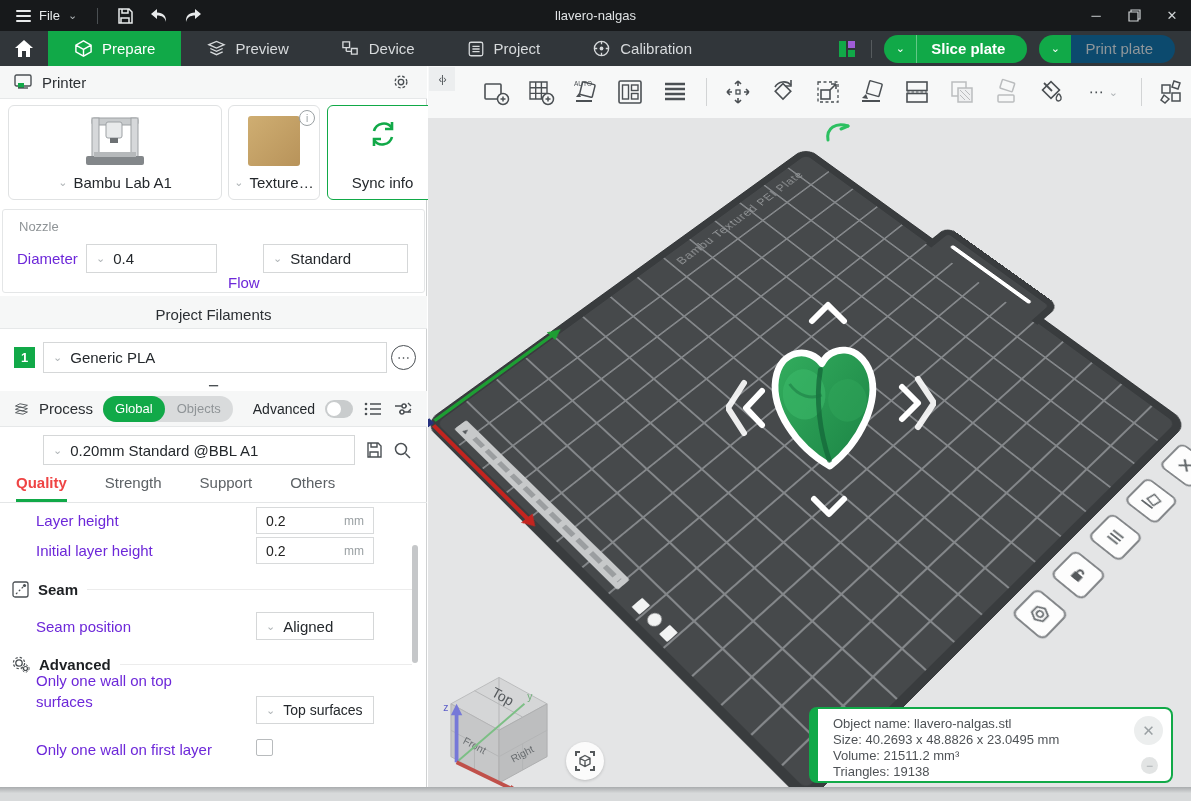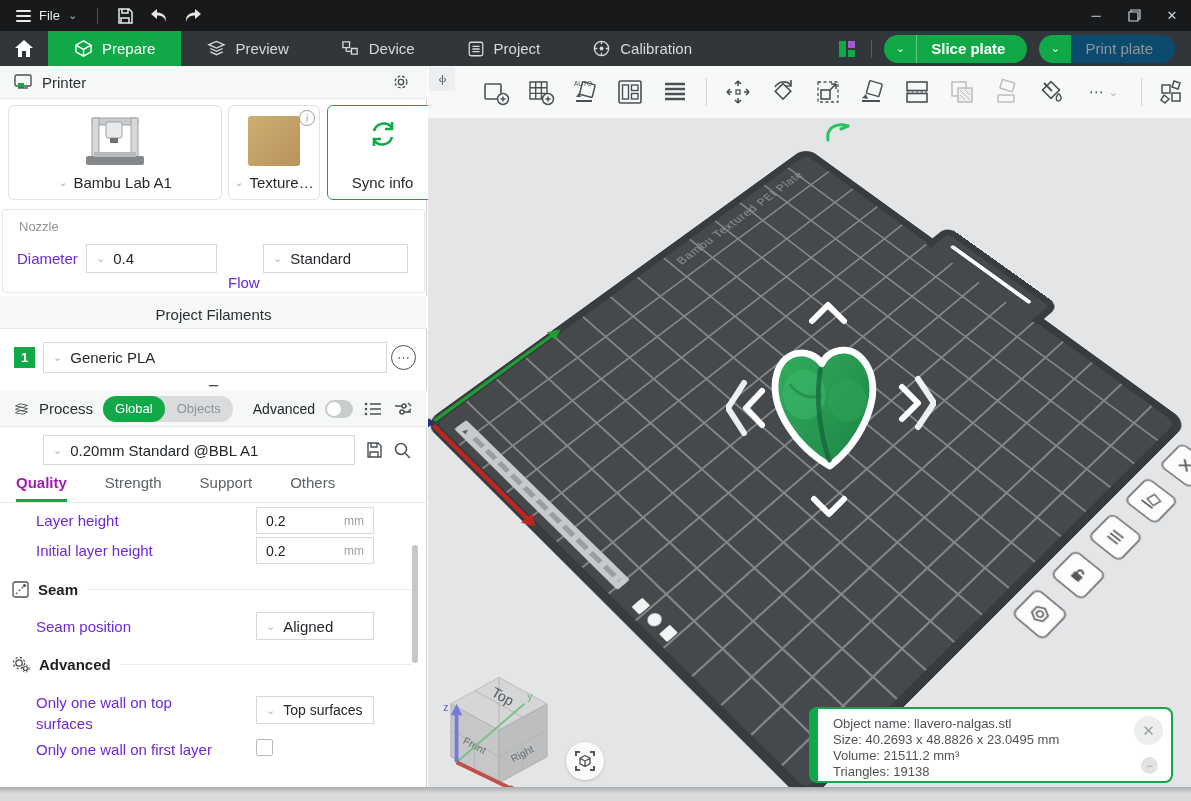--- a/index.html
+++ b/index.html
@@ -47,21 +47,21 @@
   .muted { color:#8f9497; }
   .valbox { position:absolute; width:118px; height:27px; border:1px solid #d8dadb; display:flex; align-items:center; justify-content:space-between; padding:0 9px; font-size:14px; color:#222; background:#fff; }
   .valbox .unit { font-size:12px; color:#9aa0a3; }
   .seg-pill { display:flex; align-items:center; background:#d9dbdc; border-radius:13px; height:26px; }
   .seg { padding:0 12px; height:26px; display:flex; align-items:center; font-size:13px; border-radius:13px; cursor:pointer; }
   .seg.on { background:#11a948; color:#fff; }
   .seg.off { color:#8f9497; }
   .switch { width:34px; height:18px; border-radius:9px; background:#c9cccd; position:relative; cursor:pointer; }
   .switch::after { content:""; position:absolute; left:2px; top:2px; width:14px; height:14px; border-radius:50%; background:#fff; }
   .ptab { font-size:15px; color:#5c6165; padding-bottom:7px; cursor:pointer; }
-  .ptab.active { color:#a21caf; font-weight:bold; border-bottom:3px solid #11a948; }
+  .ptab.active { color:#ef4444; font-weight:bold; border-bottom:3px solid #11a948; }
   .subhead { display:flex; align-items:center; gap:9px; position:absolute; left:12px; }
   .subhead .t { font-size:15px; font-weight:bold; color:#1d2023; }
   .subhead .rule { height:1px; background:#ececec; }
   .checkbox { width:17px; height:17px; border:1px solid #b8bbbd; border-radius:2px; background:#fff; cursor:pointer; }
   #side-scroll { position:absolute; left:412px; top:479px; width:6px; height:118px; border-radius:3px; background:#c5c7c9; }
 
   
   #viewport { position:absolute; left:428px; top:66px; width:763px; height:721px; background:#e4e5e6; }
   #vp-toolbar { position:absolute; left:0; top:0; width:763px; height:52px; background:#f7f8f8; display:flex; align-items:center; gap:9px; padding-left:50px; }
   .vt-btn { width:36px; height:36px; display:flex; align-items:center; justify-content:center; cursor:pointer; border-radius:4px; }
@@ -129,20 +129,21 @@
     <div class="tb-btn">
       <svg width="20" height="16" viewBox="0 0 20 16">
           <path d="M8 1 L2 6 L8 11 V7.5 C13 7.5 16 9.5 17 14 C17.5 8 14 4.5 8 4.5 Z" fill="#e8eaeb"></path>
         </svg>
     </div>
     <div class="tb-btn">
       <svg width="20" height="16" viewBox="0 0 20 16">
           <path d="M12 1 L18 6 L12 11 V7.5 C7 7.5 4 9.5 3 14 C2.5 8 6 4.5 12 4.5 Z" fill="#e8eaeb"></path>
         </svg>
     </div>
+    <div class="tb-title">llavero-nalgas</div>
     <div class="win-controls">
       <div class="win-btn">─</div>
       <div class="win-btn">
         <svg width="13" height="13" viewBox="0 0 13 13">
             <path d="M3 3 V1 h9 v9 h-2 M1 3 h9 v9 H1 Z" fill="none" stroke="#cfd3d5" stroke-width="1.2"></path>
           </svg>
       </div>
       <div class="win-btn">✕</div>
     </div>
   </div>
@@ -398,21 +399,21 @@
     <div class="subhead" style="top:590px; width:400px;">
       <svg width="18" height="17" viewBox="0 0 18 17">
           <circle cx="7" cy="7" r="3.2" fill="none" stroke="#4b5054" stroke-width="1.3"></circle>
           <circle cx="7" cy="7" r="5.6" fill="none" stroke="#4b5054" stroke-width="1.2" stroke-dasharray="2.4 2"></circle>
           <circle cx="13.5" cy="12.5" r="2" fill="none" stroke="#4b5054" stroke-width="1.2"></circle>
           <circle cx="13.5" cy="12.5" r="3.6" fill="none" stroke="#4b5054" stroke-width="1" stroke-dasharray="1.8 1.6"></circle>
         </svg>
       <span class="t">Advanced</span>
       <span class="rule" style="flex:1;"></span>
     </div>
-    <div class="param-label" style="position:absolute; left:36px; top:626px; width:190px; line-height:21px;">Only one wall on top surfaces</div>
+    <div class="param-label" style="position:absolute; left:36px; top:604px; width:190px; line-height:21px;">Only one wall on top surfaces</div>
     <div class="combo" style="position:absolute; left:256px; top:630px; width:118px; height:28px; font-size:14px;">
       <span class="cv">⌄</span>
       <span>Top surfaces</span>
     </div>
     <div class="param-label" style="position:absolute; left:36px; top:675px;">Only one wall on first layer</div>
     <div class="checkbox" style="position:absolute; left:256px; top:673px;"></div>
 
     <div id="side-scroll"></div>
   </div>
 

